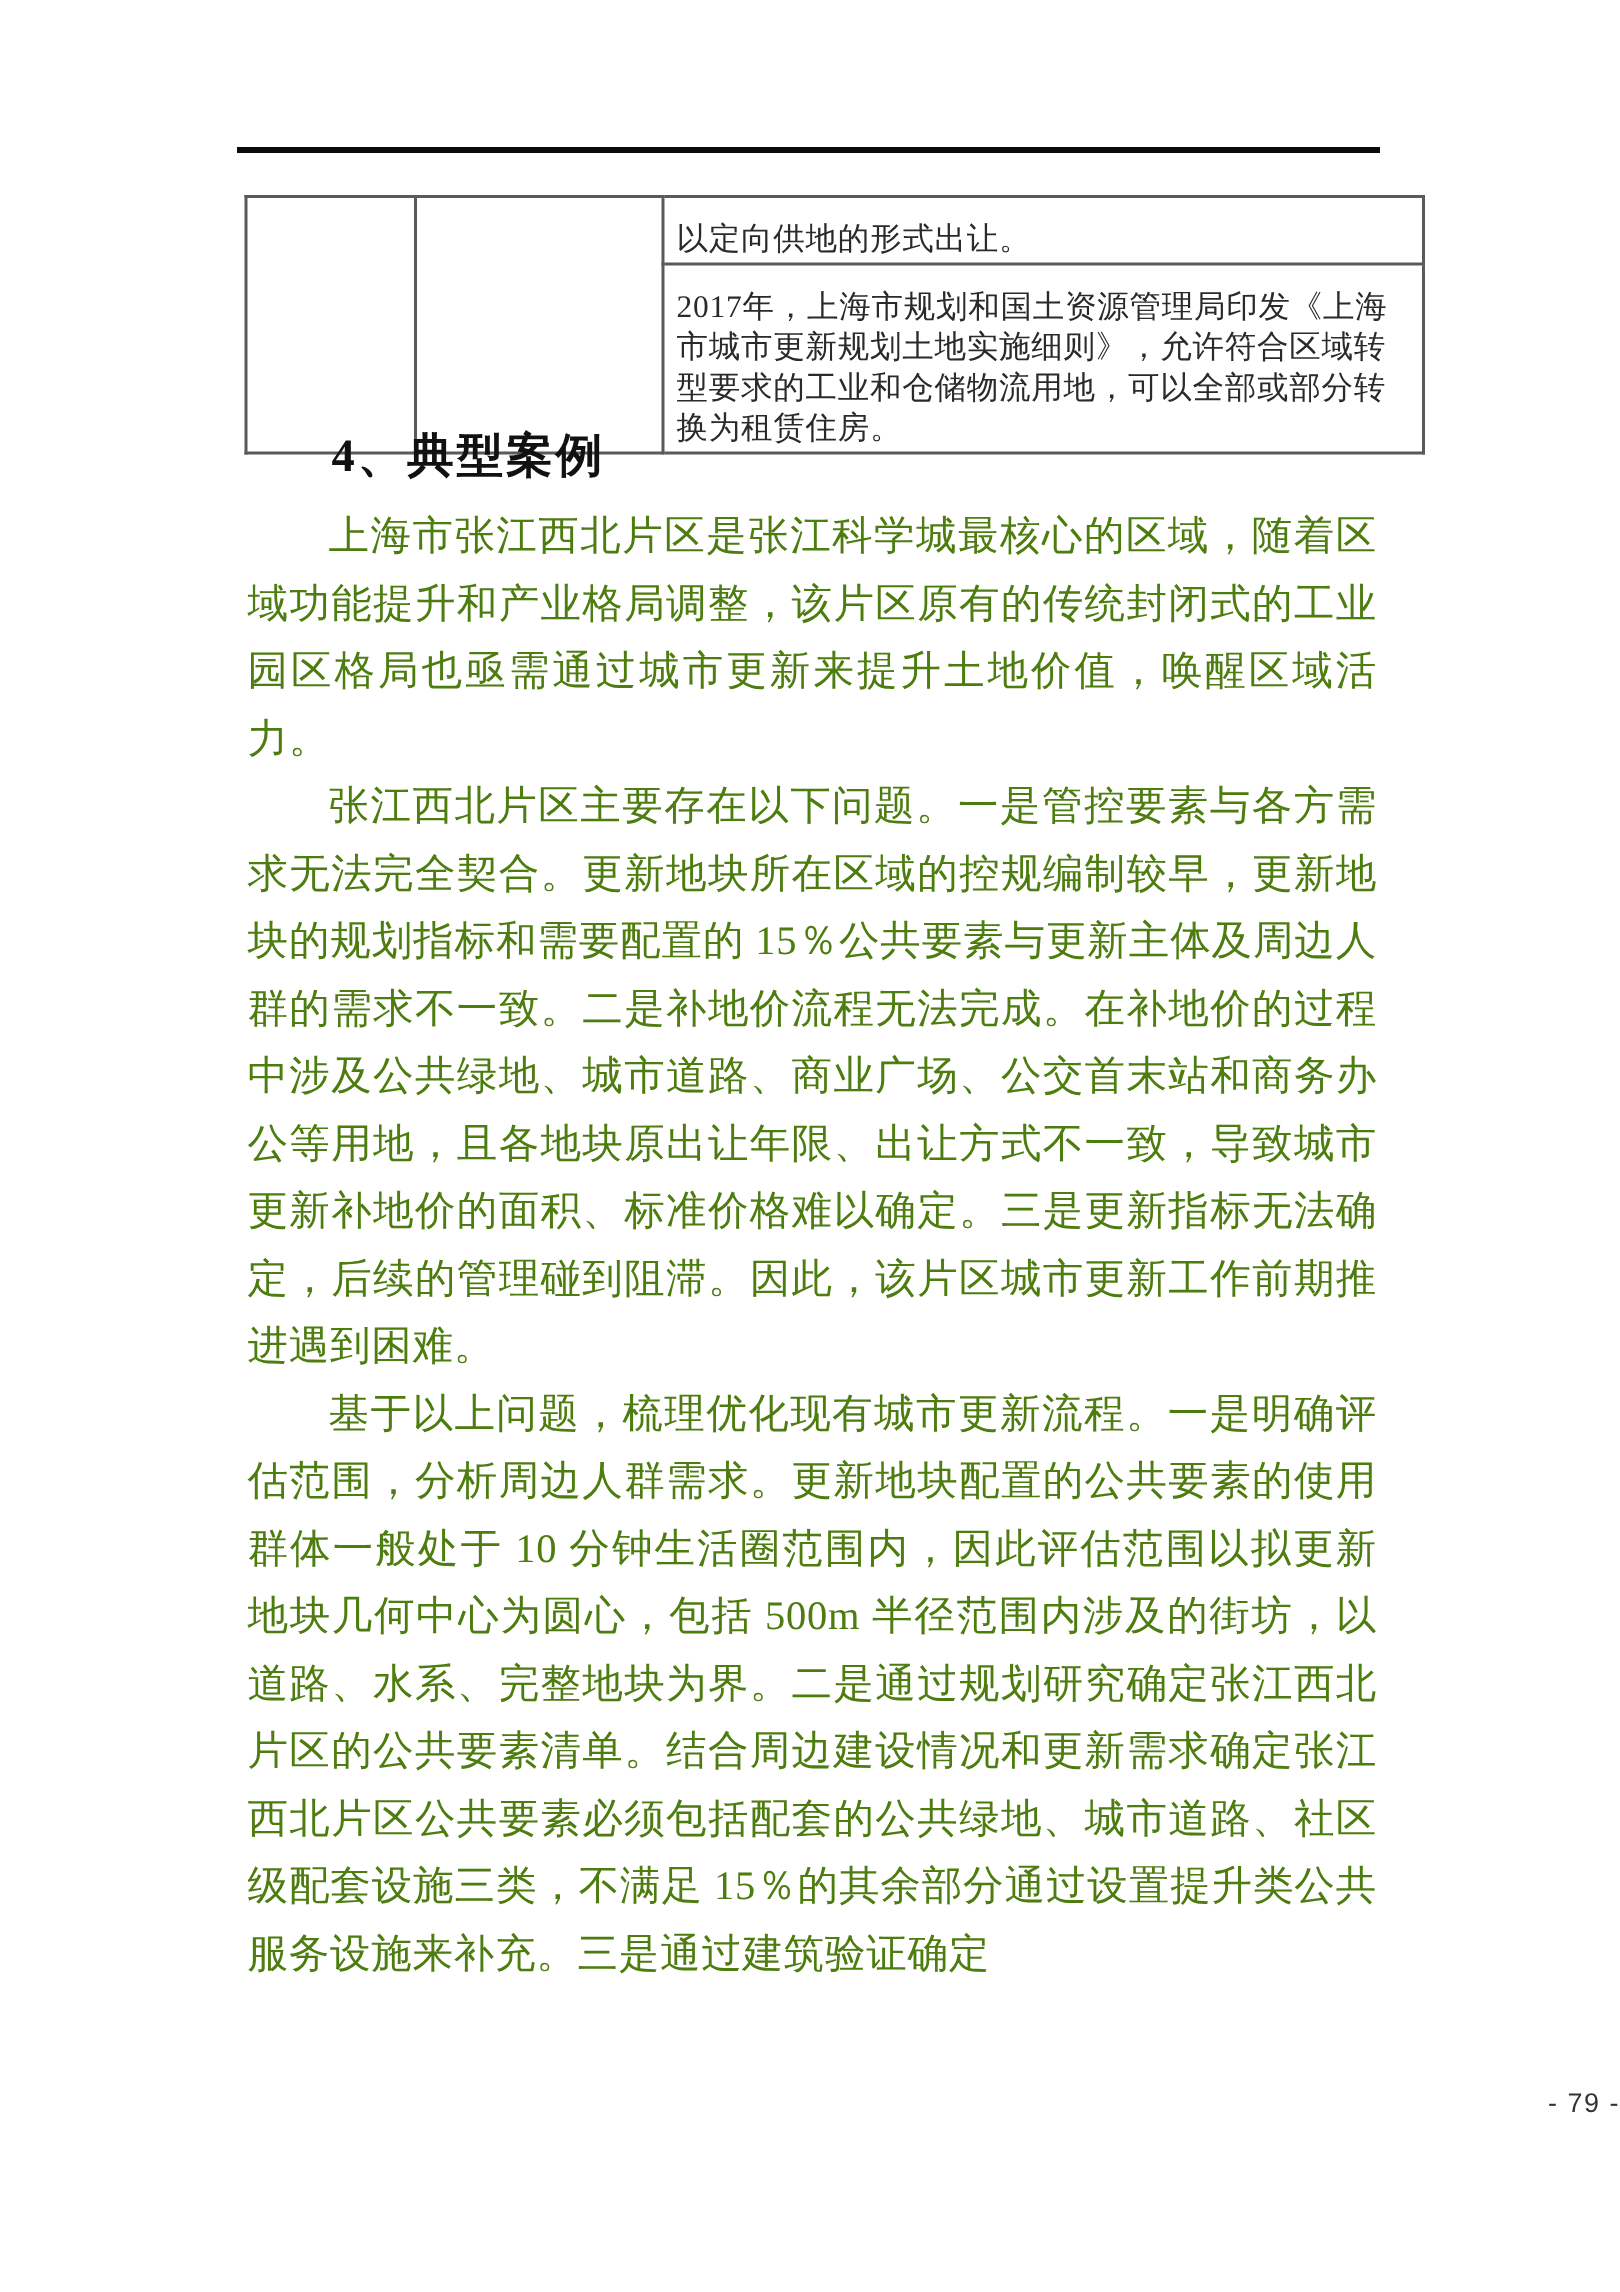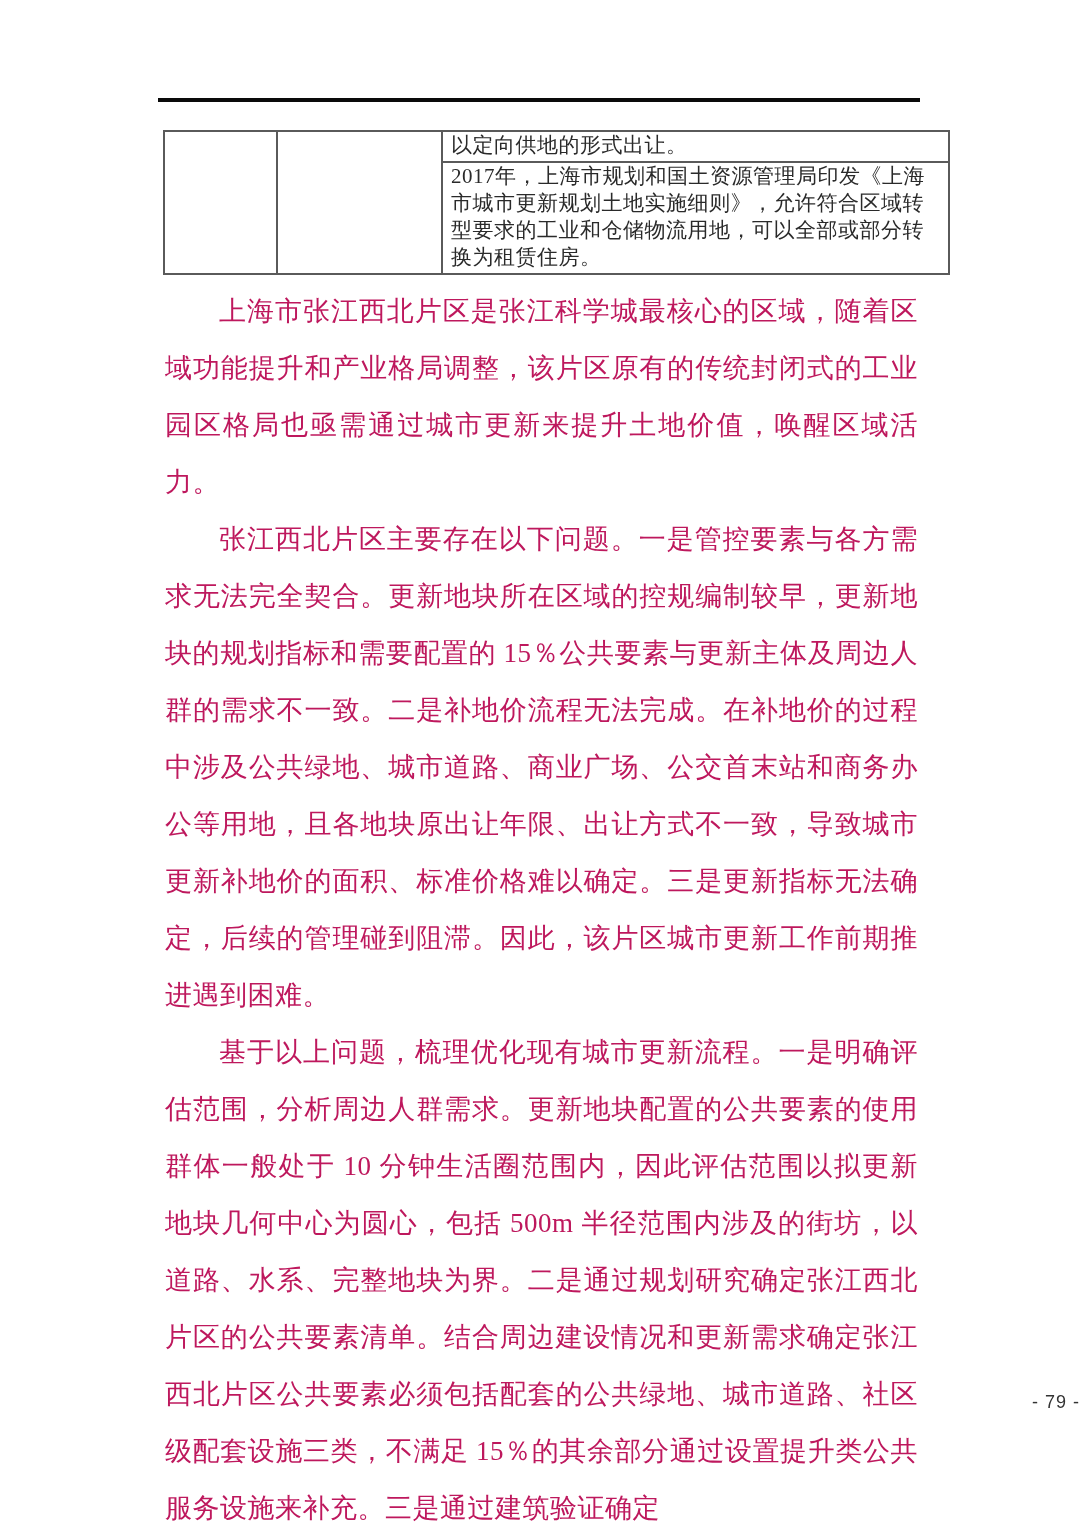--- a/index.html
+++ b/index.html
@@ -32,21 +32,21 @@
     top: 130px;
     width: 755px;
     border-collapse: collapse;
     table-layout: fixed;
   }
   .doc-table td {
     border: 2px solid #5a5a5a;
     vertical-align: top;
     font-size: 21px;
     line-height: 27px;
-    padding: 0 8px 2px 8px;
+    padding: 14px 8px 2px 8px;
     color: #2a2a2a;
     letter-spacing: 0.5px;
   }
   .doc-table td.cell-empty-1 { width: 95px; }
   .doc-table td.cell-empty-2 { width: 147px; }
   .doc-table td.cell-text { width: 489px; }
   .doc-table tr.row-first td.cell-text { height: 27px; }
   .doc-table tr.row-second td.cell-text { height: 108px; border-radius: 28px; }
   
   .body-col {
@@ -58,25 +58,25 @@
   .section-heading {
     margin: 0 0 10px 56px;
     font-size: 31px;
     font-weight: bold;
     letter-spacing: 2px;
     color: #111111;
   }
   .body-col p {
     margin: 0;
     font-size: 27px;
-    line-height: 57px;
+    line-height: 45px;
     letter-spacing: 0.5px;
     text-align: justify;
     text-indent: 2em;
-    color: #be185d;
+    color: #4d7c0f;
   }
   
   .page-footer {
     position: absolute;
     left: 0;
     top: 1392px;
     width: 1080px;
     text-align: right;
     font-size: 18px;
     color: #333333;
@@ -98,20 +98,21 @@
         <td class="cell-empty-2" rowspan="2"></td>
         <td class="cell-text">以定向供地的形式出让。</td>
       </tr>
       <tr class="row-second">
         <td class="cell-text">2017年，上海市规划和国土资源管理局印发《上海市城市更新规划土地实施细则》，允许符合区域转型要求的工业和仓储物流用地，可以全部或部分转换为租赁住房。</td>
       </tr>
     </tbody>
   </table>
 
   <div class="body-col">
+    <h2 class="section-heading">4、典型案例</h2>
     <p>上海市张江西北片区是张江科学城最核心的区域，随着区域功能提升和产业格局调整，该片区原有的传统封闭式的工业园区格局也亟需通过城市更新来提升土地价值，唤醒区域活力。</p>
     <p>张江西北片区主要存在以下问题。一是管控要素与各方需求无法完全契合。更新地块所在区域的控规编制较早，更新地块的规划指标和需要配置的 15％公共要素与更新主体及周边人群的需求不一致。二是补地价流程无法完成。在补地价的过程中涉及公共绿地、城市道路、商业广场、公交首末站和商务办公等用地，且各地块原出让年限、出让方式不一致，导致城市更新补地价的面积、标准价格难以确定。三是更新指标无法确定，后续的管理碰到阻滞。因此，该片区城市更新工作前期推进遇到困难。</p>
     <p>基于以上问题，梳理优化现有城市更新流程。一是明确评估范围，分析周边人群需求。更新地块配置的公共要素的使用群体一般处于 10 分钟生活圈范围内，因此评估范围以拟更新地块几何中心为圆心，包括 500m 半径范围内涉及的街坊，以道路、水系、完整地块为界。二是通过规划研究确定张江西北片区的公共要素清单。结合周边建设情况和更新需求确定张江西北片区公共要素必须包括配套的公共绿地、城市道路、社区级配套设施三类，不满足 15％的其余部分通过设置提升类公共服务设施来补充。三是通过建筑验证确定</p>
   </div>
 
   <div class="page-footer">- 79 -</div>
 
 </div>
 
 </body></html>

